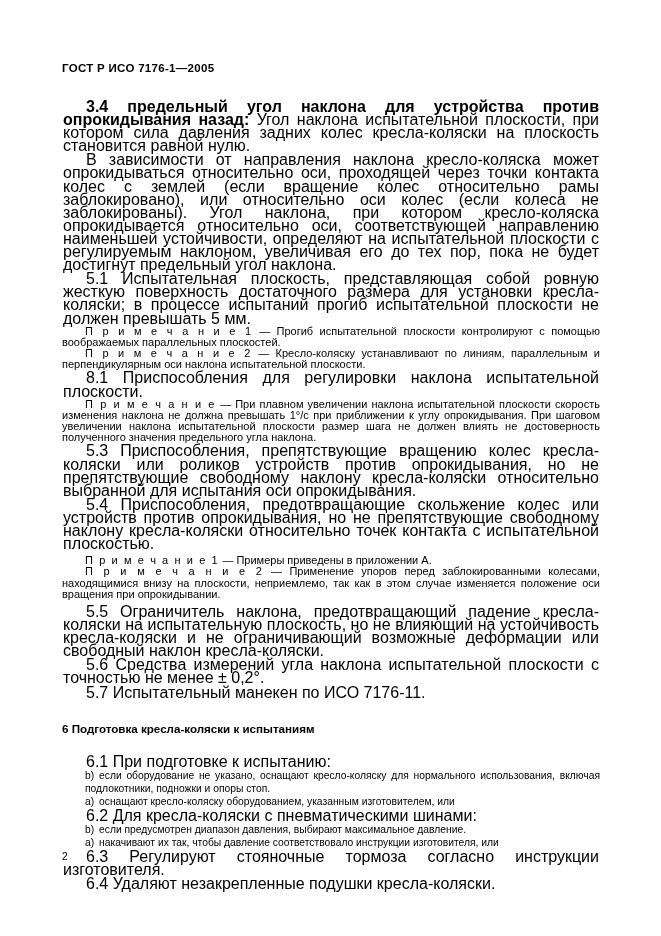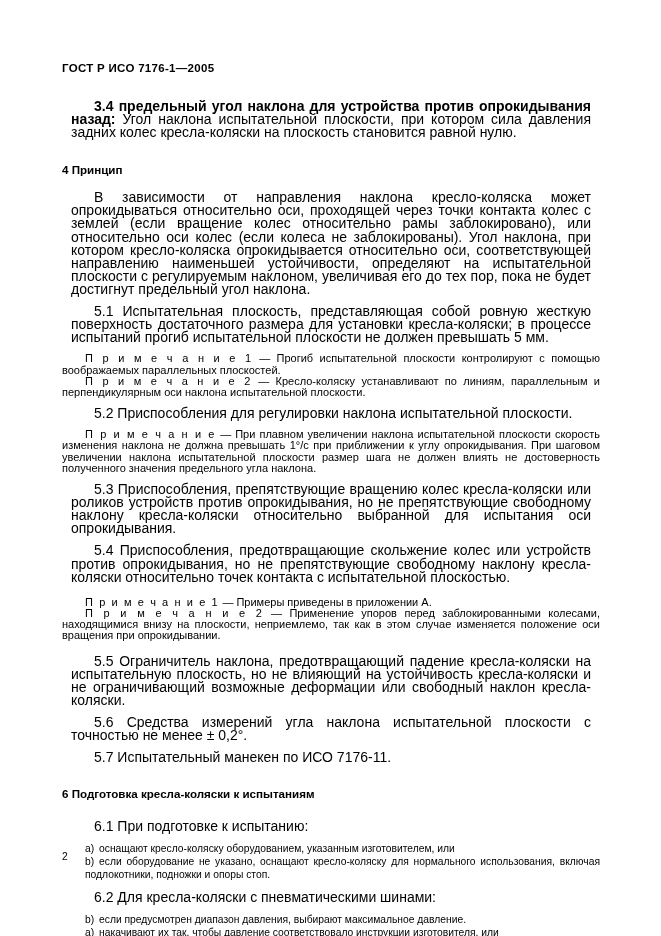--- a/index.html
+++ b/index.html
@@ -30,22 +30,22 @@
     width: 538px;
   }
   .running-head {
     font-size: 11.5px;
     font-weight: bold;
     letter-spacing: 0.3px;
     margin: 0 0 26px 0;
     white-space: nowrap;
   }
   p {
-    margin: 9px;
-    font-size: 14px;
+    margin: 1px;
+    font-size: 16px;
     line-height: 13.1px;
     text-align: justify;
     text-justify: inter-word;
   }
   p.indent { text-indent: 23px; }
   h2 {
     font-size: 11.6px;
     font-weight: bold;
     margin: 0;
     line-height: 14px;
@@ -88,34 +88,31 @@
 <body>
 
 <div class="page">
 
   <div class="content">
 
     <div class="running-head">ГОСТ Р ИСО 7176-1—2005</div>
 
     <p class="indent"><b>3.4  предельный угол наклона для устройства против опрокидывания назад:</b><span> Угол наклона испытательной плоскости, при котором сила давления задних колес кресла-коляски на плоскость становится равной нулю.</span></p>
 
-    <div class="sec-head-wrap">
-      <h2>4  Принцип</h2>
-    </div>
 
     <p class="indent">В зависимости от направления наклона кресло-коляска может опрокидываться относительно оси, проходящей через точки контакта колес с землей (если вращение колес относительно рамы заблокировано), или относительно оси колес (если колеса не заблокированы). Угол наклона, при котором кресло-коляска опрокидывается относительно оси, соответствующей направлению наименьшей устойчивости, определяют на испытательной плоскости с регулируемым наклоном, увеличивая его до тех пор, пока не будет достигнут предельный угол наклона.</p>
 
 
     <p class="indent">5.1  Испытательная плоскость, представляющая собой ровную жесткую поверхность достаточного размера для установки кресла-коляски; в процессе испытаний прогиб испытательной плоскости не должен превышать 5 мм.</p>
 
     <p class="note"><span class="lbl">П р и м е ч а н и е  1</span><span> — Прогиб испытательной плоскости контролируют с помощью воображаемых параллельных плоскостей.</span></p>
 
     <p class="note"><span class="lbl">П р и м е ч а н и е   2</span><span> — Кресло-коляску устанавливают по линиям, параллельным и перпендикулярным оси наклона испытательной плоскости.</span></p>
 
-    <p class="indent">5.2  Приспособления для регулировки наклона испытательной плоскости.</p>
+    <p class="indent">8.1  Приспособления для регулировки наклона испытательной плоскости.</p>
 
     <p class="note"><span class="lbl">П р и м е ч а н и е</span><span> — При плавном увеличении наклона испытательной плоскости скорость изменения наклона не должна превышать 1°/с при приближении к углу опрокидывания. При шаговом увеличении наклона испытательной плоскости размер шага не должен влиять не достоверность полученного значения предельного угла наклона.</span></p>
 
     <p class="indent">5.3 Приспособления, препятствующие вращению колес кресла-коляски или роликов устройств против опрокидывания, но не препятствующие свободному наклону кресла-коляски относительно выбранной для испытания оси опрокидывания.</p>
 
     <p class="indent">5.4  Приспособления, предотвращающие скольжение колес или устройств против опрокидывания, но не препятствующие свободному наклону кресла-коляски относительно точек контакта с испытательной плоскостью.</p>
 
     <div class="gap-s"></div>
 
     <p class="note"><span class="lbl">П р и м е ч а н и е  1</span><span> — Примеры приведены в приложении А.</span></p>
@@ -129,23 +126,23 @@
     <p class="indent">5.6  Средства измерений угла наклона испытательной плоскости с точностью не менее ± 0,2°.</p>
 
     <p class="indent">5.7  Испытательный манекен по ИСО 7176-11.</p>
 
     <div class="sec-head-wrap tight">
       <h2>6  Подготовка кресла-коляски к испытаниям</h2>
     </div>
 
     <p class="indent">6.1  При подготовке к испытанию:</p>
 
+    <p class="listitem"><span class="marker">b)</span><span>если оборудование не указано, оснащают кресло-коляску для нормального использования, включая подлокотники, подножки и опоры стоп.</span></p>
+
     <p class="listitem"><span class="marker">a)</span><span>оснащают кресло-коляску оборудованием, указанным изготовителем, или</span></p>
-
-    <p class="listitem"><span class="marker">b)</span><span>если оборудование не указано, оснащают кресло-коляску для нормального использования, включая подлокотники, подножки и опоры стоп.</span></p>
 
     <p class="indent">6.2  Для кресла-коляски с пневматическими шинами:</p>
 
     <p class="listitem"><span class="marker">b)</span><span>если предусмотрен диапазон давления, выбирают максимальное давление.</span></p>
 
     <p class="listitem"><span class="marker">a)</span><span>накачивают их так, чтобы давление соответствовало инструкции изготовителя, или</span></p>
 
     <p class="indent">6.3  Регулируют стояночные тормоза согласно инструкции изготовителя.</p>
 
     <p class="indent">6.4  Удаляют незакрепленные подушки кресла-коляски.</p>

